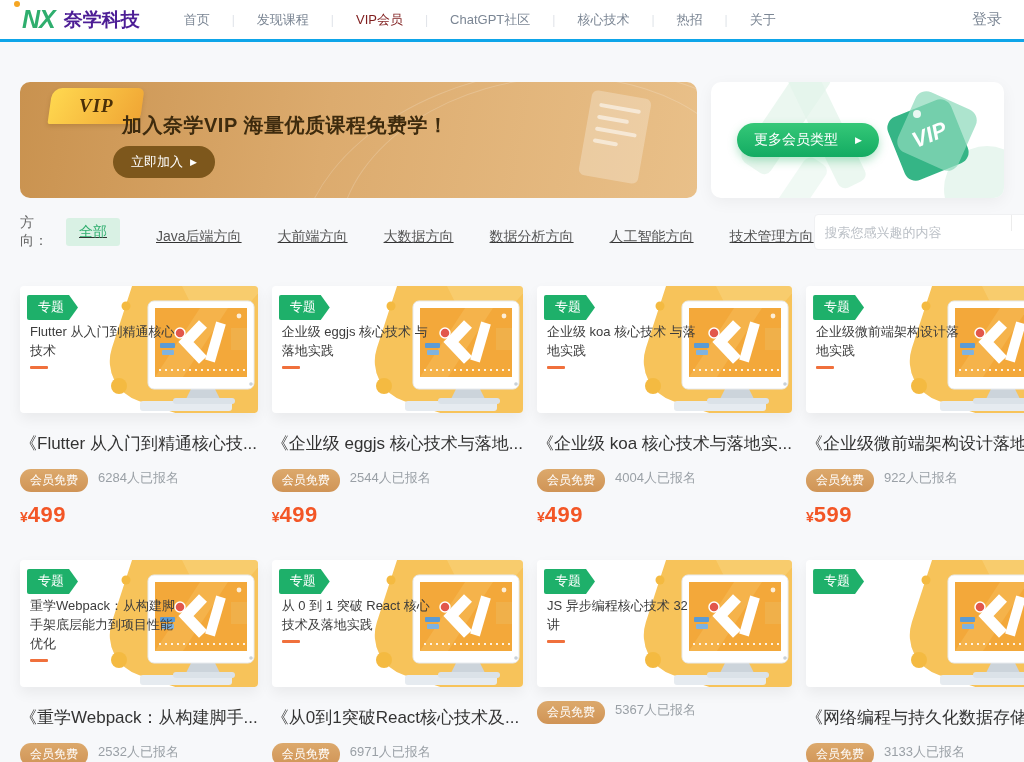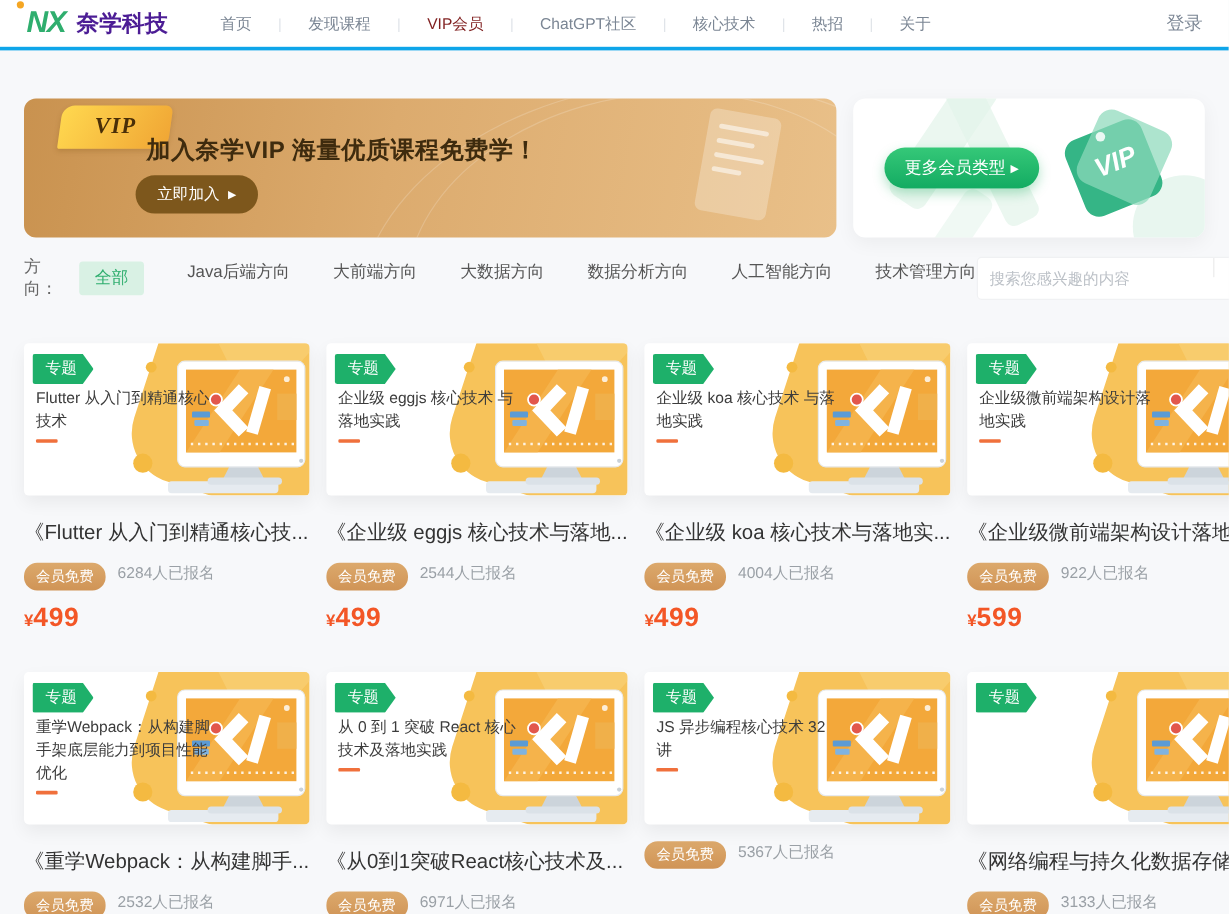--- a/index.html
+++ b/index.html
@@ -85,29 +85,29 @@
   .ds2 { width:30px; height:150px; left:96px; top:-40px; transform:rotate(-26deg); }
   .ds3 { width:26px; height:90px; left:70px; bottom:-46px; transform:rotate(34deg); opacity:.5; }
   .deco-circle {
     position:absolute; width:86px; height:86px; border-radius:50%;
     background:#e8f6ef; right:-26px; bottom:-34px;
   }
   .member-btn {
     position:absolute; left:26px; top:50%; transform:translateY(-50%);
     background:linear-gradient(180deg,#35c878,#13ab62); color:#fff; border:none;
     font-size:14px; padding:8px 17px; border-radius:17px; cursor:pointer;
-    display:flex; align-items:center; gap:4px;
+    display:flex; align-items:center; gap:17px;
     box-shadow:0 4px 10px rgba(31,174,98,.35);
   }
   .member-btn .arrow { font-size:9px; }
   .member-tag { position:absolute; right:14px; top:8px; }
   
   .filter-row { margin-top:16px; display:flex; align-items:center; }
   .filter-label { font-size:14px; color:#666; margin-right:18px; }
-  .filter-chips { display:flex; align-items:flex-start; gap:36px; flex:1; }
+  .filter-chips { display:flex; align-items:flex-end; gap:36px; flex:1;text-decoration:underline; }
   .chip { font-size:14px; color:#555; cursor:pointer; white-space:nowrap; }
   .chip.selected { background:#d9f1e4; color:#2fae6e; padding:5px 13px; border-radius:3px; }
   .search-box {
     width:285px; height:36px; background:#fff; border:1px solid #f0f1f3;
     border-radius:4px; display:flex; padding:0 10px;
   }
   .search-box input {
     flex:1; border:none; outline:none; font-size:13px; color:#333;
     font-family:inherit; background:transparent;
   }

